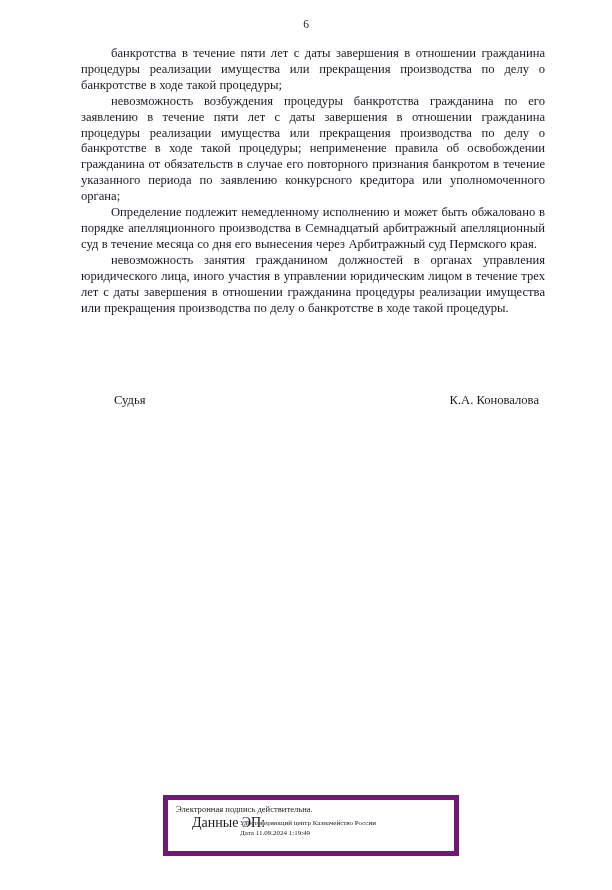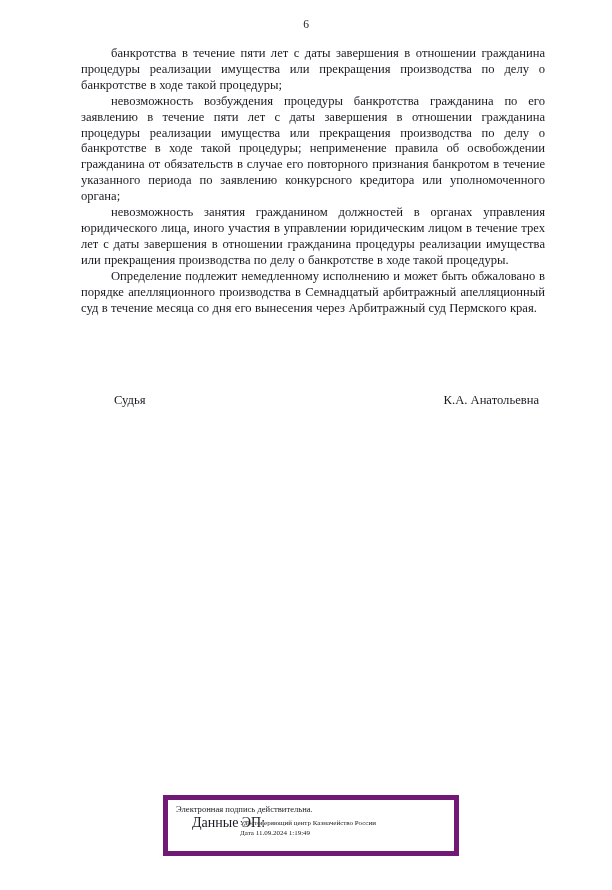--- a/index.html
+++ b/index.html
@@ -110,27 +110,27 @@
 </head>
 <body>
 
 <div class="page">
 
   <div class="page-number">6</div>
 
   <div class="body-text">
     <p class="para">банкротства в течение пяти лет с даты завершения в отношении гражданина процедуры реализации имущества или прекращения производства по делу о банкротстве в ходе такой процедуры;</p>
     <p class="para">невозможность возбуждения процедуры банкротства гражданина по его заявлению в течение пяти лет с даты завершения в отношении гражданина процедуры реализации имущества или прекращения производства по делу о банкротстве в ходе такой процедуры; неприменение правила об освобождении гражданина от обязательств в случае его повторного признания банкротом в течение указанного периода по заявлению конкурсного кредитора или уполномоченного органа;</p>
+    <p class="para">Определение подлежит немедленному исполнению и может быть обжаловано в порядке апелляционного производства в Семнадцатый арбитражный апелляционный суд в течение месяца со дня его вынесения через Арбитражный суд Пермского края.</p>
     <p class="para">невозможность занятия гражданином должностей в органах управления юридического лица, иного участия в управлении юридическим лицом в течение трех лет с даты завершения в отношении гражданина процедуры реализации имущества или прекращения производства по делу о банкротстве в ходе такой процедуры.</p>
-    <p class="para">Определение подлежит немедленному исполнению и может быть обжаловано в порядке апелляционного производства в Семнадцатый арбитражный апелляционный суд в течение месяца со дня его вынесения через Арбитражный суд Пермского края.</p>
   </div>
 
   <div class="signature-row">
     <span class="sig-left">Судья</span>
-    <span class="sig-right">К.А. Анатольевна</span>
+    <span class="sig-right">К.А. Коновалова</span>
   </div>
 
   <div class="esign-box">
     <div class="esign-title">Электронная подпись действительна.</div>
     <div class="esign-label">Данные ЭП:</div>
     <div class="esign-details">
       <div class="esign-line">Удостоверяющий центр Казначейство России</div>
       <div class="esign-line">Дата 11.09.2024 1:19:49</div>
     </div>
   </div>

